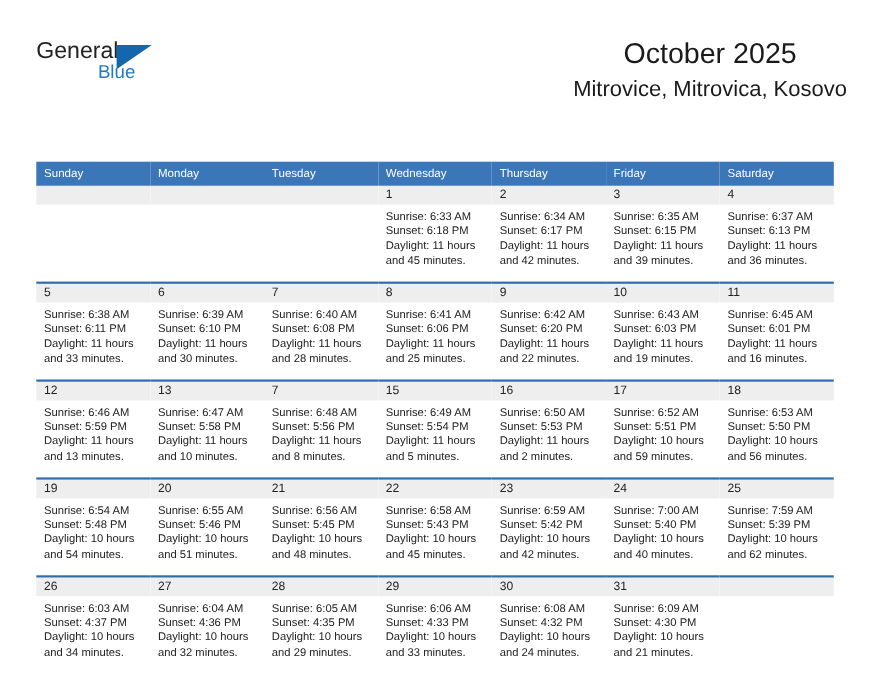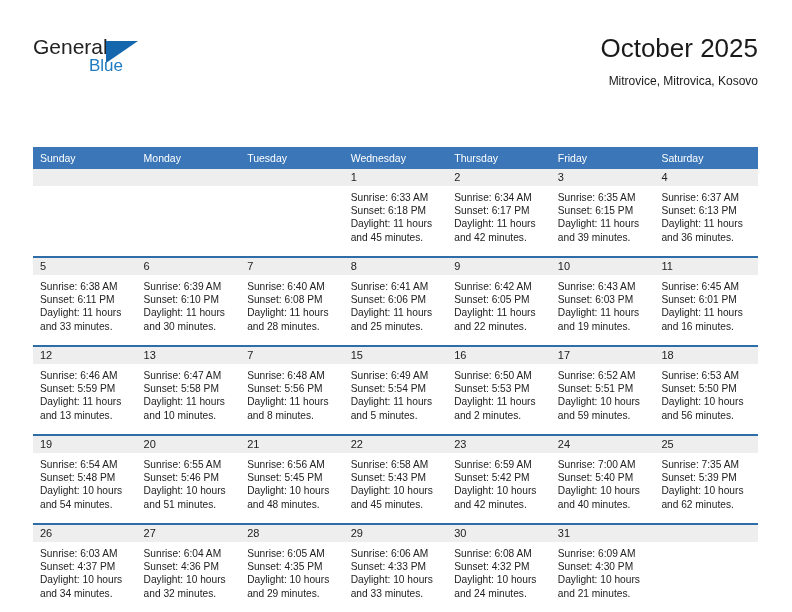--- a/index.html
+++ b/index.html
@@ -59,34 +59,34 @@
     left: 73px;
     top: 5px;
     width: 0;
     height: 0;
     border-left: 32px solid #1567ad;
     border-bottom: 22px solid transparent;
   }
 
   .title-block {
     position: absolute;
-    right: 34px;
+    right: 22px;
     top: 32px;
-    text-align: right;
+    text-align: center;
   }
   .cal-title {
     font-size: 26px;
     font-weight: normal;
     color: #1a1a1a;
     line-height: 32px;
     white-space: nowrap;
   }
   .cal-subtitle {
     margin-top: 9px;
-    font-size: 12px;
+    font-size: 20px;
     color: #1a1a1a;
     line-height: 17px;
     white-space: nowrap;
   }
 
   
   .calendar {
     position: absolute;
     left: 33px;
     top: 103px;
@@ -271,21 +271,21 @@
               <div>Sunrise: 6:41 AM</div>
               <div>Sunset: 6:06 PM</div>
               <div>Daylight: 11 hours</div>
               <div>and 25 minutes.</div>
             </div>
           </td>
           <td>
             <div class="daynum-band">9</div>
             <div class="cell-body">
               <div>Sunrise: 6:42 AM</div>
-              <div>Sunset: 6:05 PM</div>
+              <div>Sunset: 6:20 PM</div>
               <div>Daylight: 11 hours</div>
               <div>and 22 minutes.</div>
             </div>
           </td>
           <td>
             <div class="daynum-band">10</div>
             <div class="cell-body">
               <div>Sunrise: 6:43 AM</div>
               <div>Sunset: 6:03 PM</div>
               <div>Daylight: 11 hours</div>
@@ -418,21 +418,21 @@
             <div class="cell-body">
               <div>Sunrise: 7:00 AM</div>
               <div>Sunset: 5:40 PM</div>
               <div>Daylight: 10 hours</div>
               <div>and 40 minutes.</div>
             </div>
           </td>
           <td>
             <div class="daynum-band">25</div>
             <div class="cell-body">
-              <div>Sunrise: 7:35 AM</div>
+              <div>Sunrise: 7:59 AM</div>
               <div>Sunset: 5:39 PM</div>
               <div>Daylight: 10 hours</div>
               <div>and 62 minutes.</div>
             </div>
           </td>
         </tr>
         <tr class="week">
           <td>
             <div class="daynum-band">26</div>
             <div class="cell-body">

